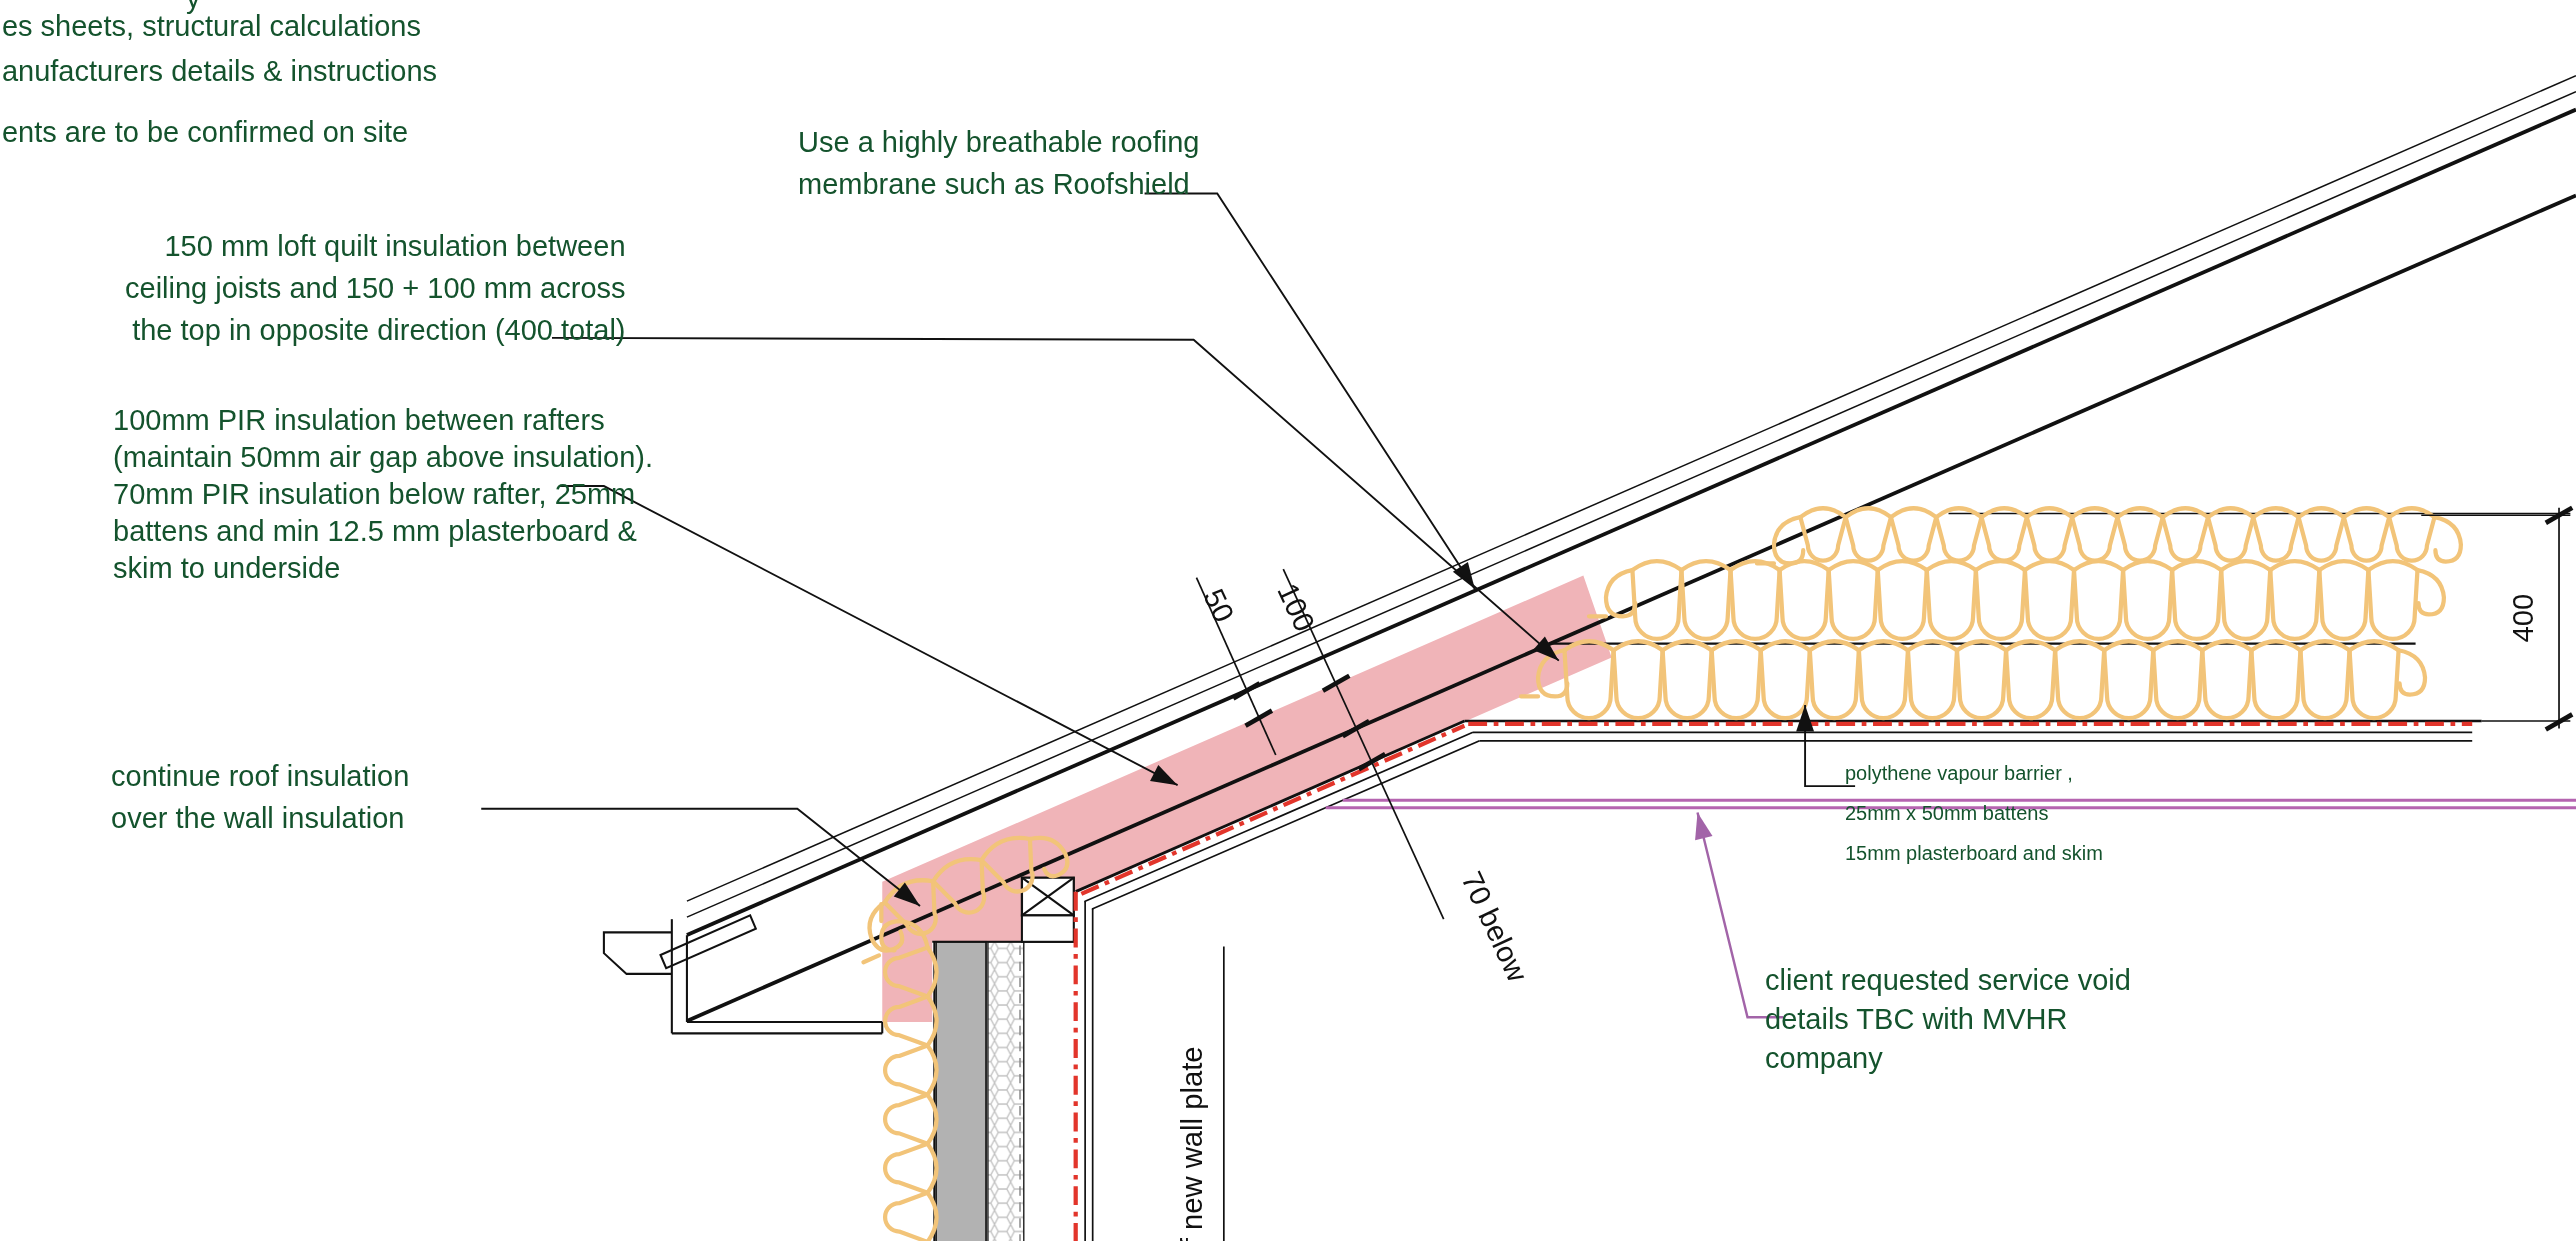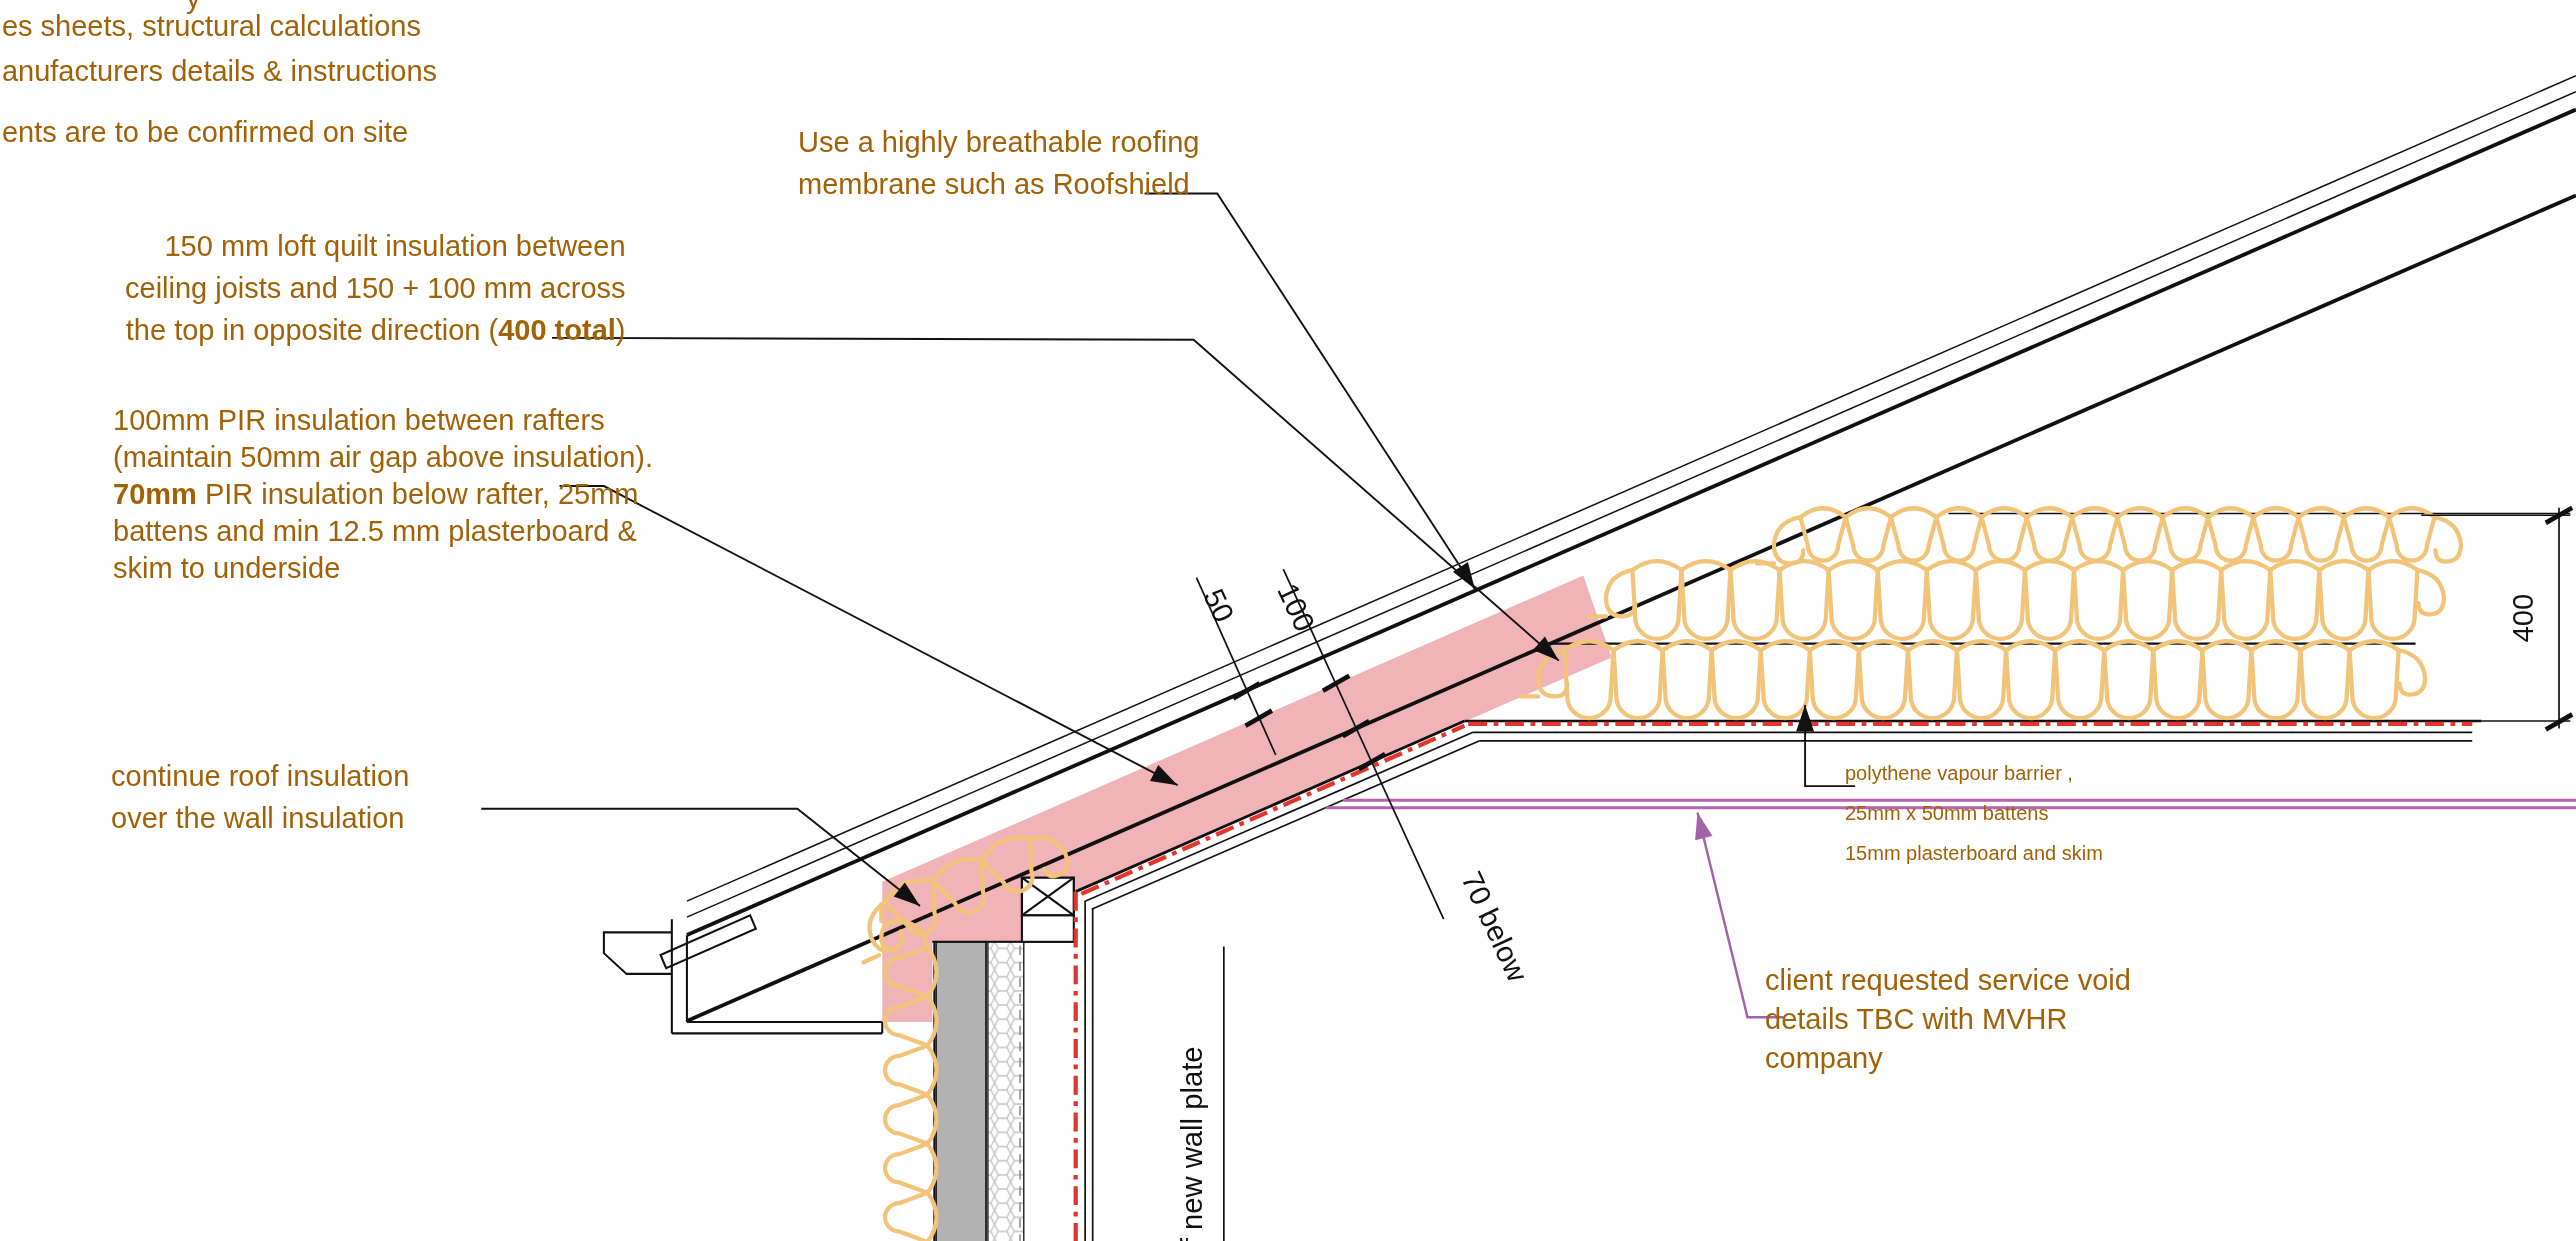--- a/index.html
+++ b/index.html
@@ -1,21 +1,21 @@
 <!DOCTYPE html>
 <html style="font-size:15px"><head>
 <meta charset="utf-8">
 <style>
   html,body{margin:0;padding:0;background:#fff;}
   .canvas{position:relative;width:2576px;height:1242px;overflow:hidden;background:#fff;
           font-family:"Liberation Sans", sans-serif;color:#111;}
   svg{position:absolute;left:0;top:0;}
-  .tb{position:absolute;font-size:29px;line-height:42px;white-space:nowrap;color:#a16207;}
+  .tb{position:absolute;font-size:29px;line-height:42px;white-space:nowrap;color:#14532d;}
   .tb.center{white-space:normal;}
-  .b{font-weight:bold;margin-top:42px;}
+  .b{font-weight:normal;margin-top:42px;}
   .dimtext{font-size:31px;fill:#111;}
   .walltext{font-size:31px;fill:#111;}
 </style>
 </head>
 <body>
 
 <div class="canvas">
 
   <svg id="dwg" width="2576" height="1242" viewBox="0 0 2730 1316">
     <defs>

